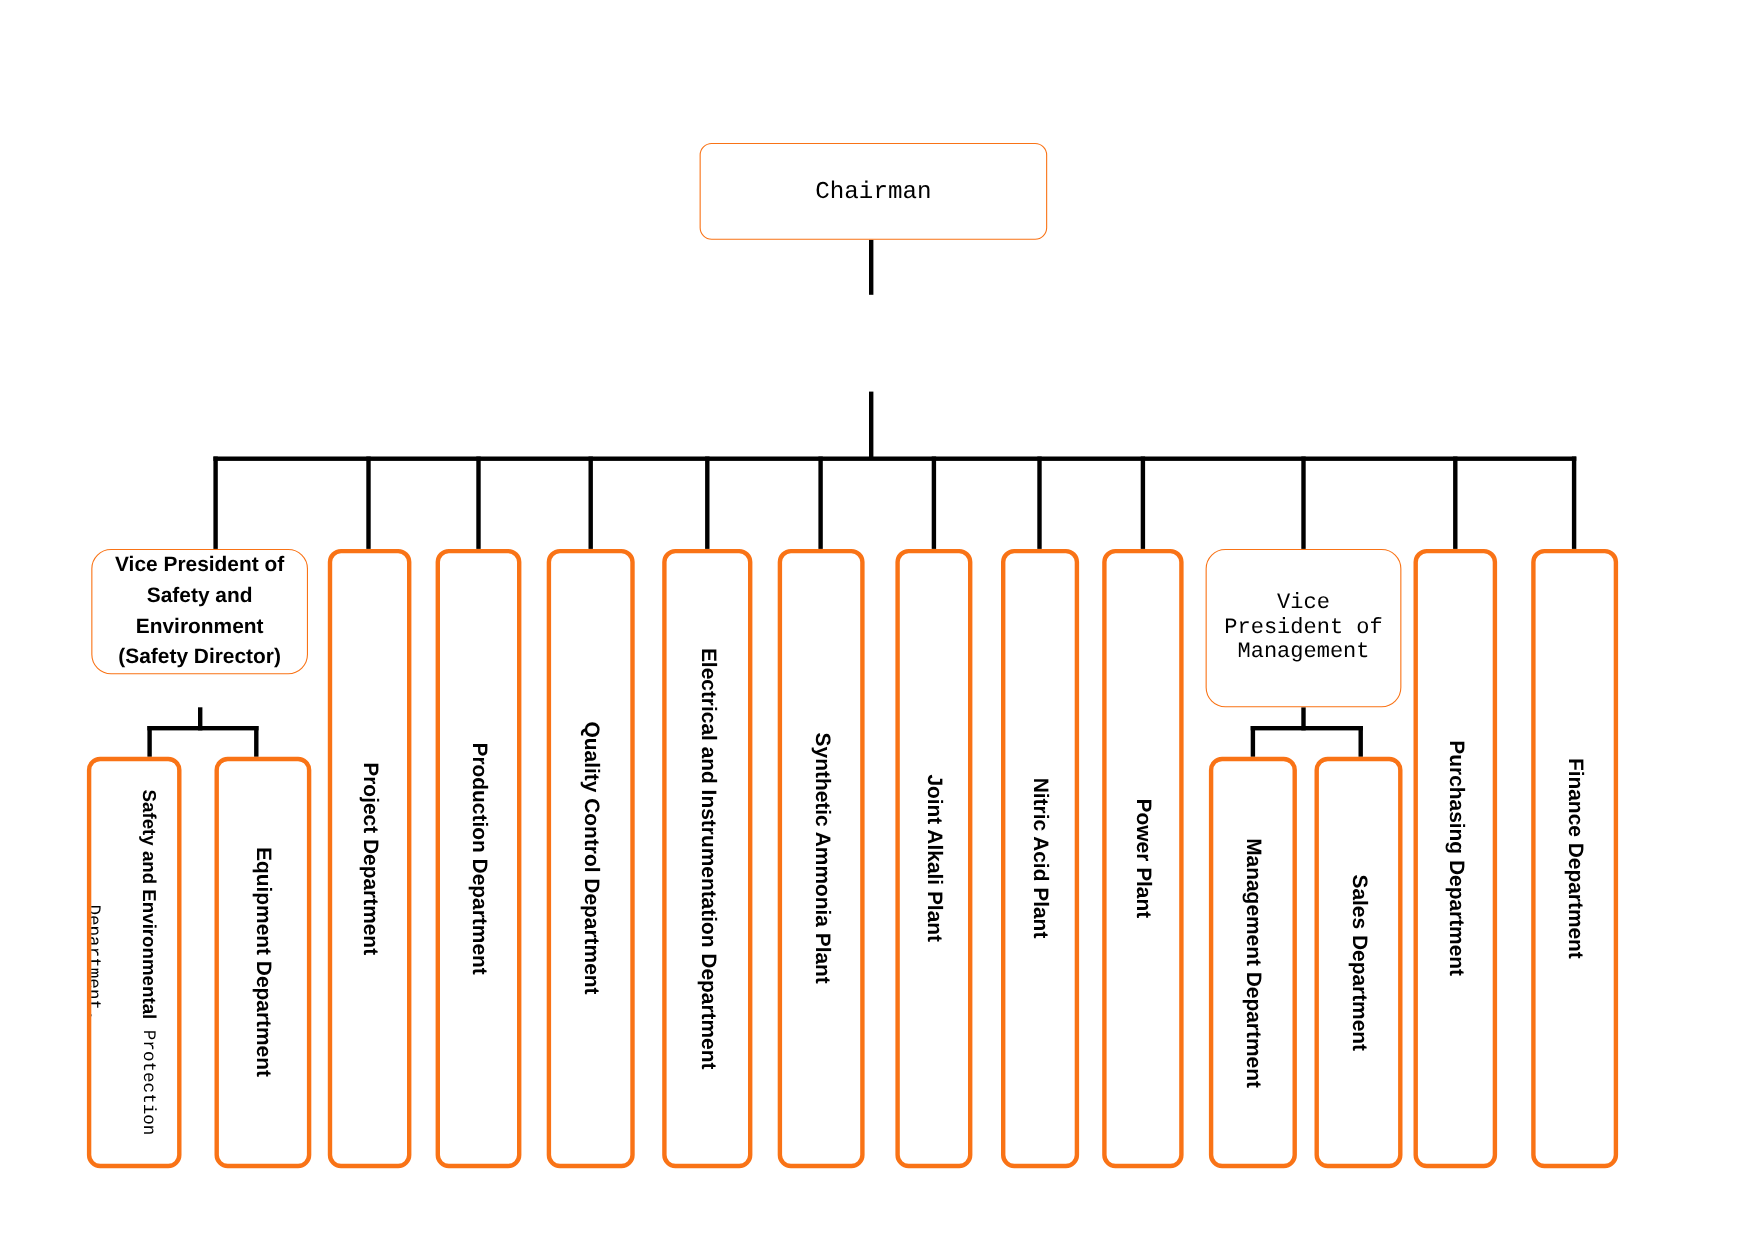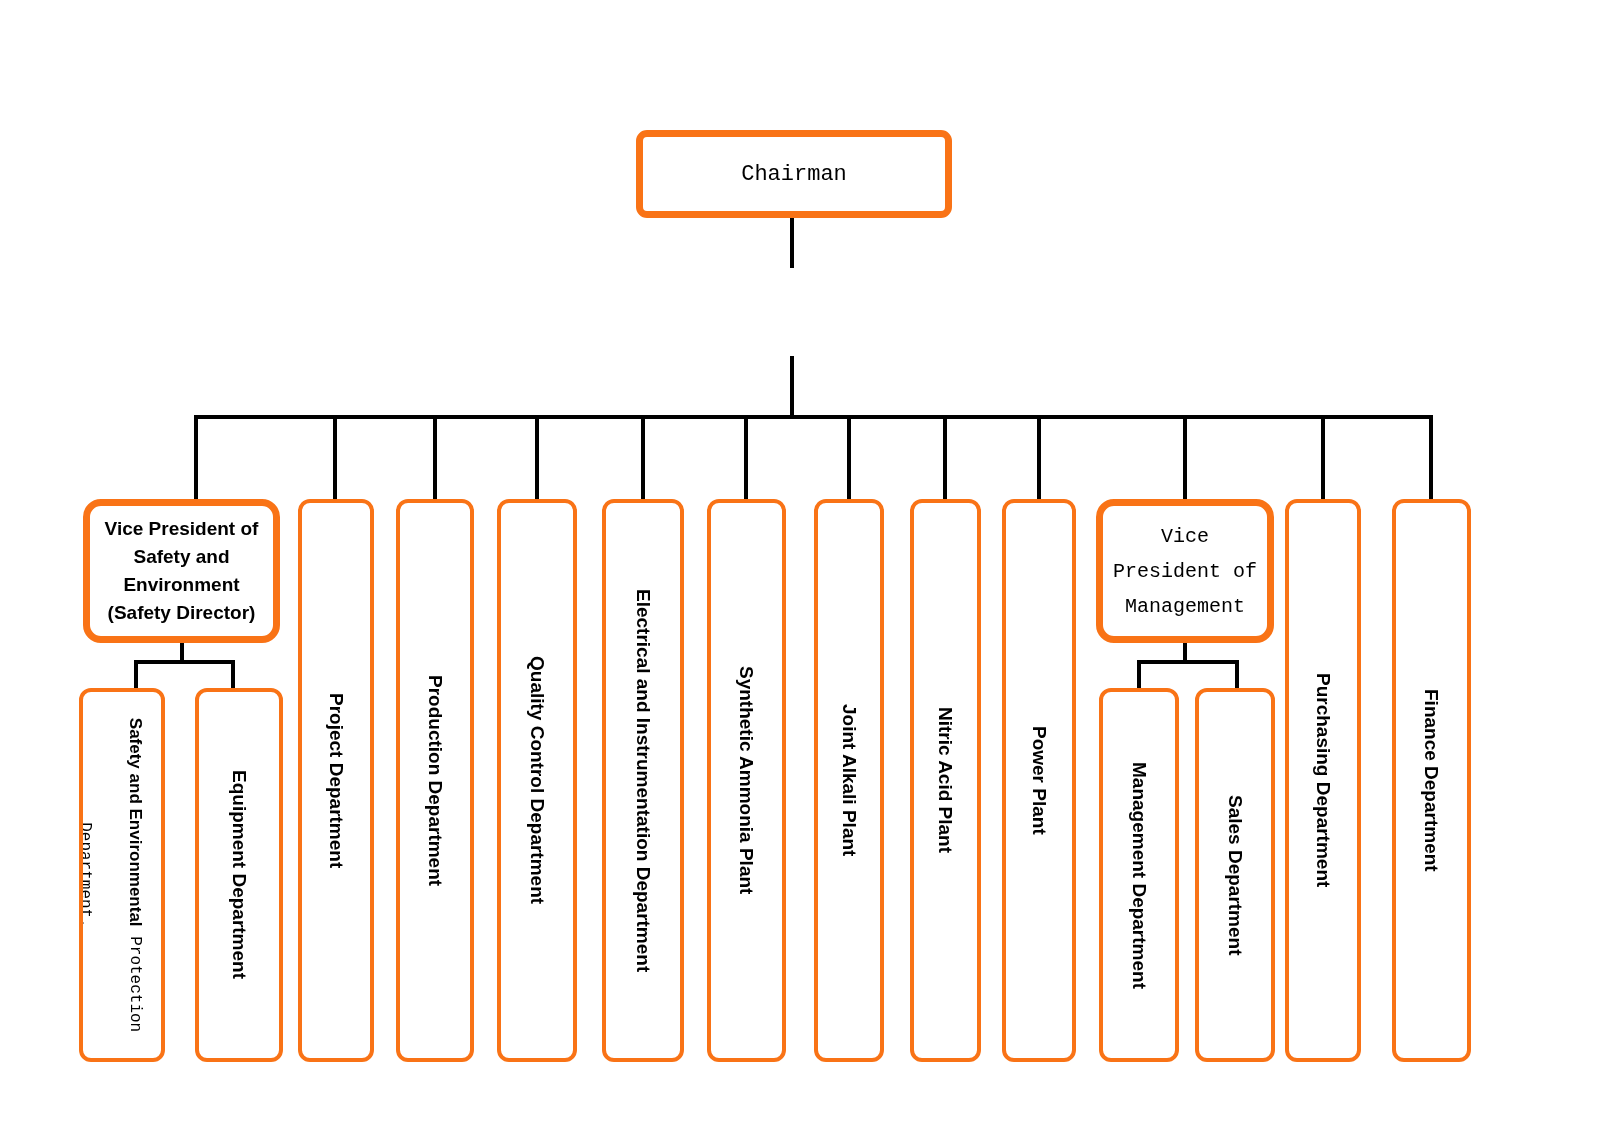--- a/index.html
+++ b/index.html
@@ -1,43 +1,43 @@
 <!DOCTYPE html>
 <html><head>
 <meta charset="utf-8">
 <style>
   html,body{margin:0;padding:0;background:#ffffff;}
   .canvas{position:relative;width:1600px;height:1131px;background:#ffffff;overflow:hidden;
           font-family:"Liberation Sans",sans-serif;color:#000;}
   
-  .box{position:absolute;box-sizing:border-box;background:#ffffff;border:7px solid #f97316;
+  .box{position:absolute;box-sizing:border-box;background:#ffffff;border:1px solid #f97316;
        border-radius:14px;display:flex;align-items:center;justify-content:center;}
   .box.small{border-width:4px;border-radius:12px;}
   
   .line{position:absolute;background:#000000;}
   
   .mono{font-family:"Liberation Mono","DejaVu Sans Mono",monospace;font-weight:400;}
   .toplbl{font-size:22px;}
   .vpslbl{width:172px;text-align:center;font-weight:700;font-size:19px;line-height:28px;}
-  .vpmlbl{width:150px;text-align:center;font-size:20px;line-height:35px;}
+  .vpmlbl{width:150px;text-align:center;font-size:20px;line-height:22px;}
   .vl{writing-mode:vertical-rl;text-orientation:mixed;white-space:nowrap;
       font-weight:700;font-size:19px;line-height:1.25;}
   
   #senv{overflow:hidden;}
   .senv-l1{position:absolute;right:16px;top:50%;transform:translateY(-50%);
            writing-mode:vertical-rl;text-orientation:mixed;white-space:nowrap;}
   .senv-l1 .b{font-weight:700;font-size:17px;font-family:"Liberation Sans",sans-serif;}
   .senv-l1 .m{font-weight:400;font-size:16px;font-family:"Liberation Mono","DejaVu Sans Mono",monospace;}
   .senv-l2{position:absolute;left:-7px;top:50%;transform:translateY(-50%);
            writing-mode:vertical-rl;text-orientation:mixed;white-space:nowrap;
            font-weight:400;font-size:16px;font-family:"Liberation Mono","DejaVu Sans Mono",monospace;}
   
   #chairman   {left:636px;top:130px;width:316px;height:88px;border-radius:11px;}
   #gm         {left:636px;top:268px;width:316px;height:88px;border-radius:11px;}
-  #vp-safety  {left:83px;top:499px;width:197px;height:144px;border-radius:18px;}
+  #vp-safety  {left:83px;top:499px;width:197px;height:114px;border-radius:18px;}
   #project    {left:298px;top:499px;width:76px;height:563px;}
   #production {left:396px;top:499px;width:78px;height:563px;}
   #quality    {left:497px;top:499px;width:80px;height:563px;}
   #electrical {left:602px;top:499px;width:82px;height:563px;}
   #ammonia    {left:707px;top:499px;width:79px;height:563px;}
   #alkali     {left:814px;top:499px;width:70px;height:563px;}
   #nitric     {left:910px;top:499px;width:71px;height:563px;}
   #power      {left:1002px;top:499px;width:74px;height:563px;}
   #vp-mgmt    {left:1096px;top:499px;width:178px;height:144px;border-radius:18px;}
   #purchasing {left:1285px;top:499px;width:76px;height:563px;}

